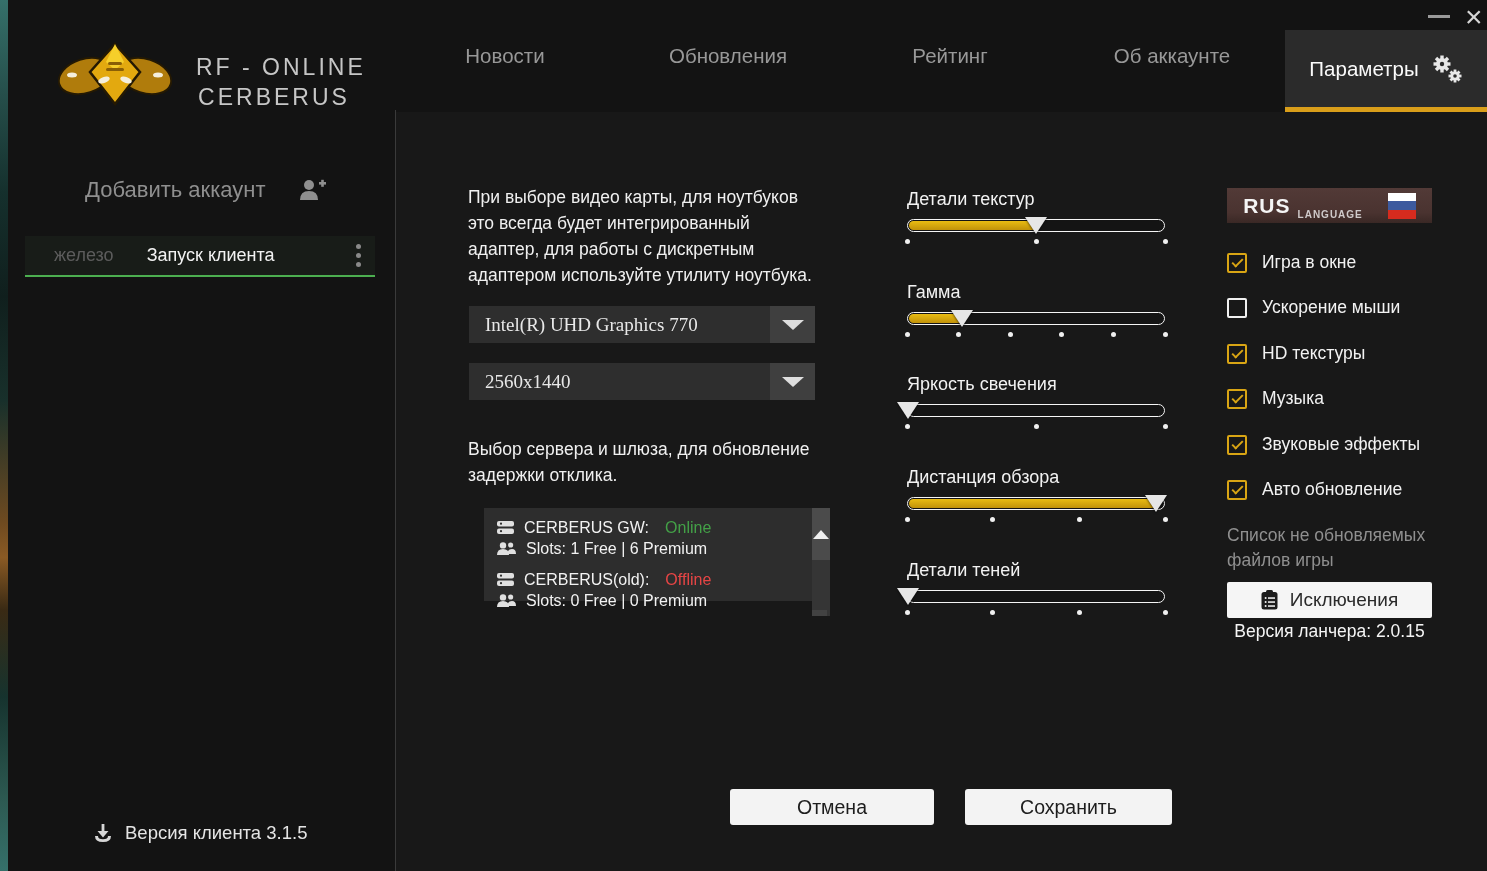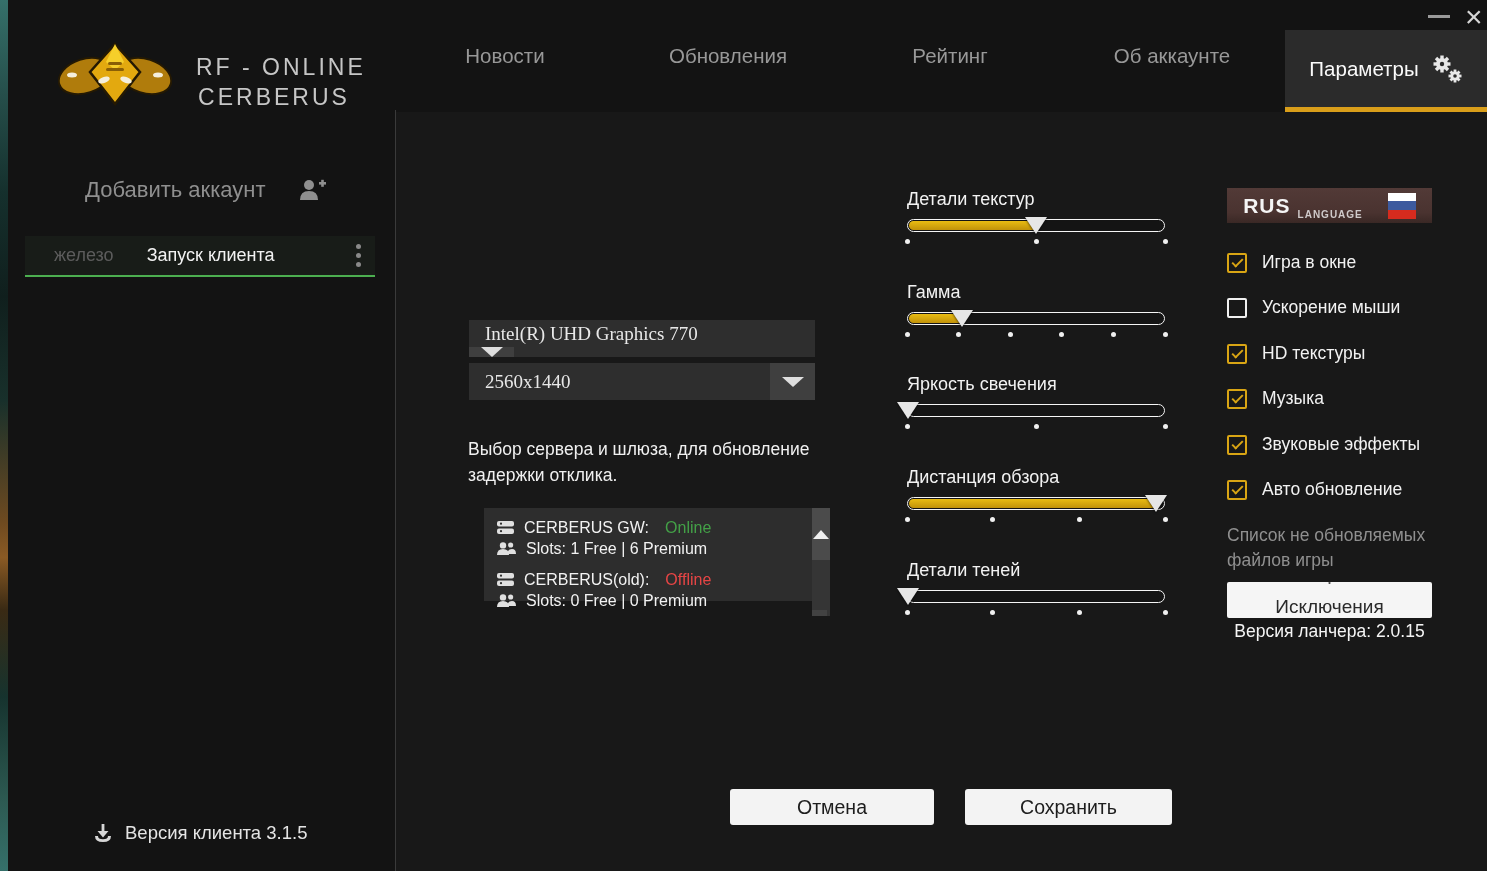--- a/index.html
+++ b/index.html
@@ -40,21 +40,21 @@
   .kebab{position:absolute;right:14px;top:8px;display:flex;flex-direction:column;gap:4px;cursor:pointer;}
   .kebab i{width:5px;height:5px;border-radius:50%;background:#8a8a8a;}
   .client-version{position:absolute;left:93px;top:822px;display:flex;align-items:center;gap:12px;}
   .client-version span{color:#e4e4e4;font-size:18.5px;}
 
   
   .para{position:absolute;left:468px;width:352px;color:#f0f0f0;font-size:17.5px;line-height:26px;}
   .p1{top:184px;}
   .p2{top:436px;}
   .dd{position:absolute;left:469px;width:346px;height:37px;background:#2e2e2e;display:flex;cursor:pointer;}
-  .dd1{top:320px;flex-direction:column;} .dd2{top:363px;}
+  .dd1{top:306px;} .dd2{top:363px;}
   .dd .dd-text{flex:1;display:flex;align-items:center;padding-left:16px;color:#e8e8e8;
     font-family:"Liberation Serif",serif;font-size:19px;}
   .dd .dd-btn{width:45px;background:#3f3f3f;display:flex;align-items:center;justify-content:center;}
   .dd .dd-arrow{width:0;height:0;border-left:11px solid transparent;border-right:11px solid transparent;
     border-top:10px solid #dedede;}
 
   
   .server-list{position:absolute;left:484px;top:508px;width:346px;height:93px;background:#2d2d2d;}
   .server-item{position:absolute;left:13px;width:300px;cursor:pointer;}
   .srv-row{display:flex;align-items:center;gap:10px;height:21px;}
@@ -95,21 +95,21 @@
     display:flex;align-items:center;justify-content:center;}
   .check{display:none;width:9px;height:4px;border-left:2px solid #d9a514;border-bottom:2px solid #d9a514;
     transform:rotate(-45deg) translate(1px,-1px);}
   .check-row.checked .checkbox{border-color:#d9a514;}
   .check-row.checked .check{display:block;}
   .check-label{color:#f2f2f2;font-size:17.5px;}
 
   .excl-caption{position:absolute;left:1227px;top:523px;width:210px;color:#8f8f8f;
     font-size:17.5px;line-height:25px;}
   .excl-btn{position:absolute;left:1227px;top:582px;width:205px;height:36px;background:#f5f5f5;
-    border-radius:2px;display:flex;align-items:center;justify-content:center;gap:12px;cursor:pointer;flex-direction:column;}
+    border-radius:2px;display:flex;align-items:center;justify-content:center;gap:12px;cursor:pointer;}
   .excl-btn span{color:#2a2a2a;font-size:19px;}
   .launcher-version{position:absolute;left:1227px;top:621px;width:205px;text-align:center;
     color:#f5f5f5;font-size:17.5px;}
 
   
   .footer-btn{position:absolute;top:789px;height:36px;background:#f3f3f3;border-radius:3px;
     display:flex;align-items:center;justify-content:center;color:#1d1d1d;font-size:19.5px;cursor:pointer;}
   .btn-cancel{left:730px;width:204px;}
   .btn-save{left:965px;width:207px;}
 </style>
@@ -200,20 +200,21 @@
 
   <div class="client-version">
     <svg width="20" height="20" viewBox="0 0 20 20">
       <rect x="8.6" y="1" width="2.8" height="8" fill="#d6d6d6"></rect>
       <path d="M4.5 8 L15.5 8 L10 14.5 Z" fill="#d6d6d6"></path>
       <path d="M2 13 q0 6 8 6 q8 0 8 -6 l-3 0 q0 3.2 -5 3.2 q-5 0 -5 -3.2 z" fill="#d6d6d6"></path>
     </svg>
     <span>Версия клиента 3.1.5</span>
   </div>
 
+  <div class="para p1">При выборе видео карты, для ноутбуков это всегда будет интегрированный адаптер, для работы с дискретным адаптером используйте утилиту ноутбука.</div>
 
   <div class="dd dd1">
     <div class="dd-text">Intel(R) UHD Graphics 770</div>
     <div class="dd-btn">
         <div class="dd-arrow"></div>
       </div>
   </div>
 
   <div class="dd dd2">
     <div class="dd-text">2560x1440</div>

